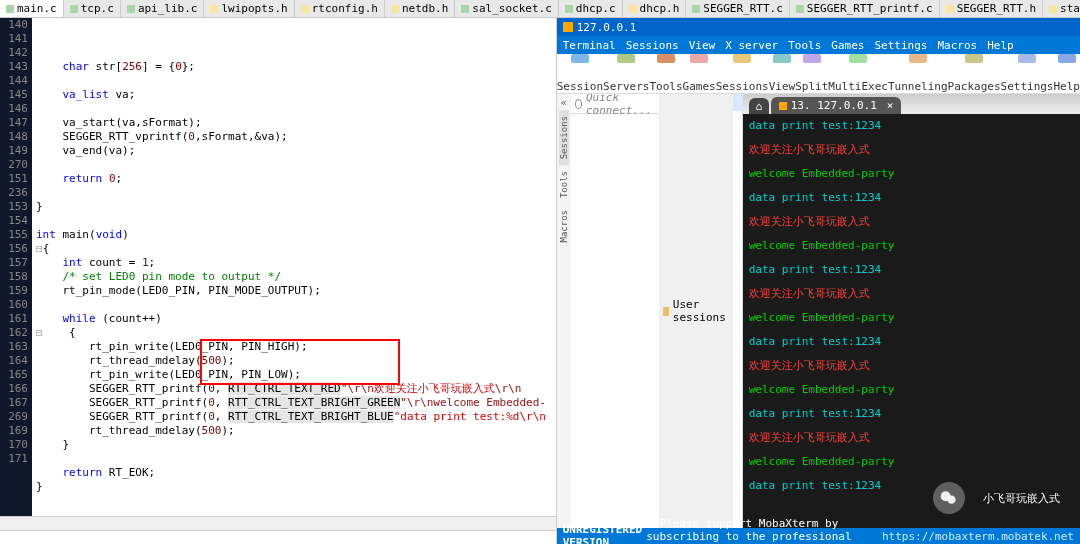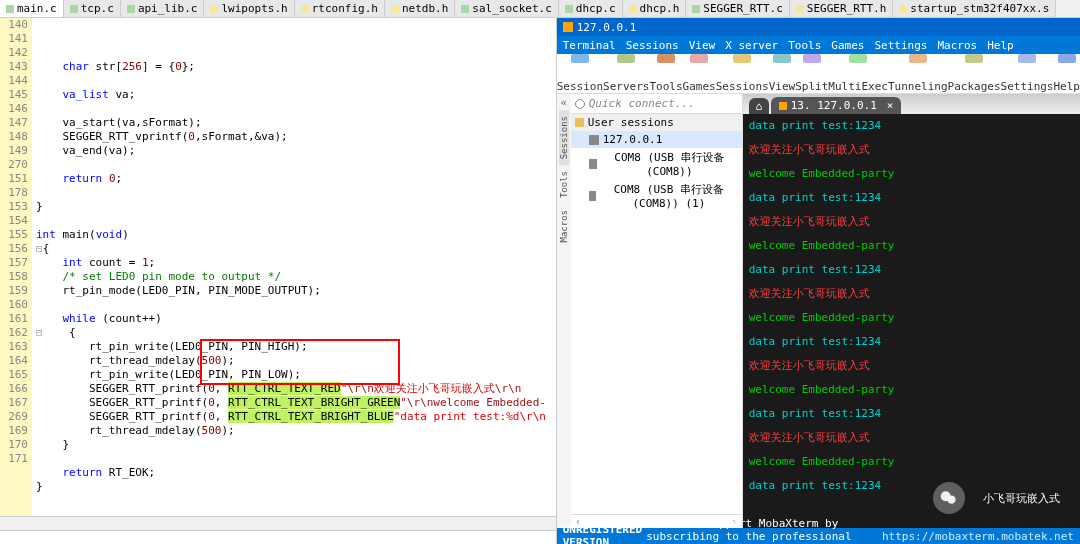--- a/index.html
+++ b/index.html
@@ -6,46 +6,46 @@
 body { width: 1080px; height: 544px; overflow: hidden; background: #fff; display: flex; flex-direction: column; }
 .tabs-bar { display: flex; height: 18px; background: #f0f0f0; border-bottom: 1px solid #ccc; overflow: hidden; }
 .tab { display: flex; align-items: center; padding: 5px 6px; border-right: 1px solid #ccc; background: #e8e8e8; white-space: nowrap; gap: 3px; cursor: pointer; }
 .tab.active { background: #fff; }
 .tab-icon { width: 8px; height: 8px; display: inline-block; }
 .ico-c { background: #a8d8a8; }
 .ico-h { background: #f5e79e; }
 .main-area { display: flex; flex: 1; overflow: hidden; }
 .editor-pane { width: 582px; display: flex; flex-direction: column; border-right: 1px solid #ccc; overflow: hidden; }
 .code-area { flex: 1; overflow: hidden; display: flex; }
-.gutter { width: 32px; background: #fef9c3; text-align: right; color: #888; padding-right: 4px; }
+.gutter { width: 32px; background: #0f172a; text-align: right; color: #888; padding-right: 4px; }
 .code { flex: 1; position: relative; white-space: pre; line-height: 14px; background: #fff; padding-left: 4px; }
 .code-line { height: 14px; }
 .kw { color: #0000ff; }
 .ty { color: #0000ff; text-align: center; }
 .cm { color: #008000; }
 .num { color: #800000; }
 .str { color: #a31515; }
-.sel { background: #bef264; text-align: right; }
+.sel { background: #e5e5e5; text-align: right; }
 .redbox { border: 2px solid red; position: absolute; }
 .fold { color: #aaa; }
 .scroll-bar-h { height: 14px; background: #f0f0f0; border-top: 1px solid #ccc; }
 .bottom-pane { height: 14px; background: #fff; border-top: 1px solid #ccc; }
 
 .term-pane { flex: 1; display: flex; flex-direction: column; background: #fff; }
 .term-title { height: 18px; background: #0066cc; color: #fff; display: flex; align-items: center; padding: 0 6px; gap: 4px; }
 .term-menu { height: 18px; background: #0078d7; color: #fff; display: flex; align-items: center; gap: 10px; padding: 0 6px; font-family: 'Segoe UI', sans-serif; font-size: 10px; }
 .term-menu span { cursor: pointer; }
 .toolbar { height: 40px; background: #fff; display: flex; border-bottom: 1px solid #ddd; }
 .tool-btn { flex: 1; display: flex; flex-direction: column; align-items: center; justify-content: center; gap: 17px; cursor: pointer; font-family: 'Segoe UI',sans-serif; font-size: 9px; color: #333; }
 .tool-ico { width: 18px; height: 18px; border-radius: 2px; }
 .term-body { flex: 1; display: flex; overflow: hidden; }
 .side-tabs { width: 14px; background: #f4f4f4; display: flex; flex-direction: column; align-items: center; }
 .side-tab { writing-mode: vertical-rl; transform: rotate(180deg); padding: 6px 0; font-size: 9px; cursor: pointer; color: #555; }
 .side-tab.active { background:#e0e0e0; }
-.sessions-panel { width: 172px; background: #fff; border-right: 1px solid #ddd; display: flex; flex-direction: column; text-align: center; }
+.sessions-panel { width: 172px; background: #fff; border-right: 1px solid #ddd; display: flex; flex-direction: row; }
 .quick-connect { height: 20px; border-bottom: 1px solid #ddd; display: flex; align-items: center; padding: 0 4px; color: #888; font-style: italic; font-size: 10px; }
 .sess-header { background: #f0f0f0; padding: 2px 4px; font-size: 10px; display:flex; align-items:center; gap:4px; }
 .sess-item { padding: 2px 4px 2px 18px; font-size: 10px; display:flex; align-items:center; gap:4px; cursor:pointer; }
 .sess-item.active { background: #d8e8ff; }
 .sess-ico { width:10px; height:10px; background:#888; display:inline-block; }
 .terminal-area { flex: 1; display: flex; flex-direction: column; background:#fff; }
 .term-tabs-bar { height: 20px; display: flex; align-items: flex-end; background: linear-gradient(#ccc,#eee); padding-left:6px; }
 .term-tab { display:flex; align-items:center; gap:4px; padding: 2px 8px; background:#555; color:#fff; border-radius: 6px 6px 0 0; font-size:10px; position:relative; }
 .term-tab .close { margin-left:6px; cursor:pointer; }
 .home-tab { width:20px; height:16px; background:#444; border-radius: 6px 6px 0 0; margin-right:2px; display:flex; align-items:center; justify-content:center; color:#fff; }
@@ -96,20 +96,24 @@
     </div>
     <div class="tab">
       <span class="tab-icon ico-h"></span>
       <span>dhcp.h</span>
     </div>
     <div class="tab">
       <span class="tab-icon ico-c"></span>
       <span>SEGGER_RTT.c</span>
     </div>
     <div class="tab">
+      <span class="tab-icon ico-c"></span>
+      <span>SEGGER_RTT_printf.c</span>
+    </div>
+    <div class="tab">
       <span class="tab-icon ico-h"></span>
       <span>SEGGER_RTT.h</span>
     </div>
     <div class="tab">
       <span class="tab-icon ico-h"></span>
       <span>startup_stm32f407xx.s</span>
     </div>
   </div>
 
 <div class="main-area">
@@ -121,21 +125,21 @@
           <div class="code-line">142</div>
           <div class="code-line">143</div>
           <div class="code-line">144</div>
           <div class="code-line">145</div>
           <div class="code-line">146</div>
           <div class="code-line">147</div>
           <div class="code-line">148</div>
           <div class="code-line">149</div>
           <div class="code-line">270</div>
           <div class="code-line">151</div>
-          <div class="code-line">178</div>
+          <div class="code-line">236</div>
           <div class="code-line">153</div>
           <div class="code-line">154</div>
           <div class="code-line">155</div>
           <div class="code-line">156</div>
           <div class="code-line">157</div>
           <div class="code-line">158</div>
           <div class="code-line">159</div>
           <div class="code-line">160</div>
           <div class="code-line">161</div>
           <div class="code-line">162</div>

